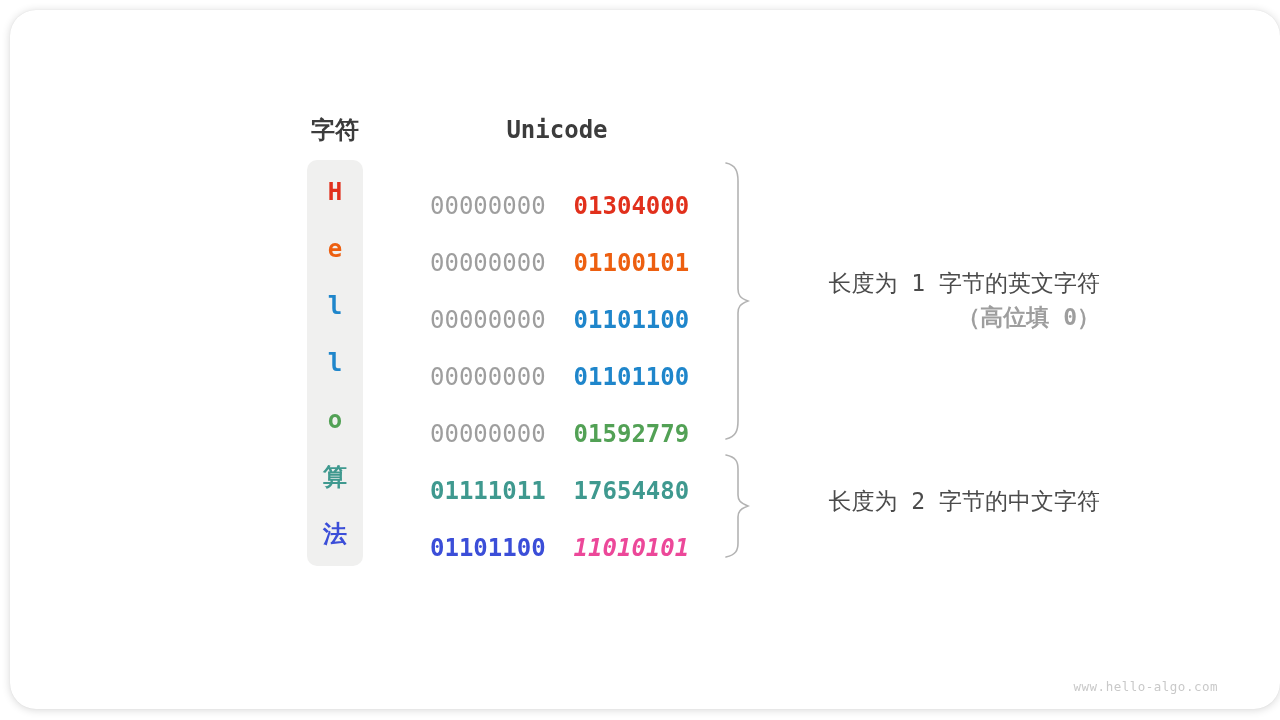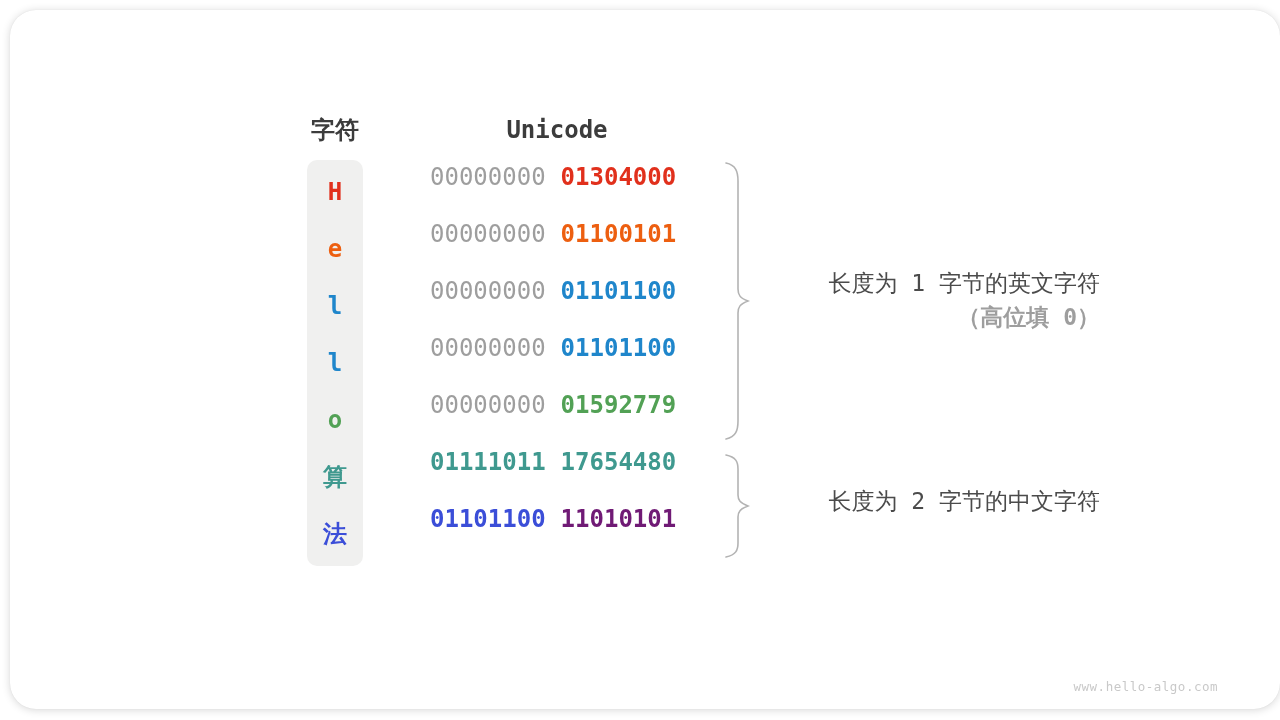--- a/index.html
+++ b/index.html
@@ -67,22 +67,22 @@
     justify-content: center;
     font-family: "DejaVu Sans Mono", sans-serif;
     font-weight: bold;
     font-size: 24px;
   }
   .binary-row {
     position: absolute;
     left: 430px;
     height: 57px;
     display: flex;
-    align-items: flex-start;
-    gap: 15px;
+    align-items: flex-end;
+    gap: 28px;
     font-family: "DejaVu Sans Mono", monospace;
     font-size: 24px;
     white-space: nowrap;
   }
   .byte {
     font-weight: bold;
   }
   .byte.muted {
     color: var(--muted_binary, #9e9e9e);
     font-weight: normal;
@@ -179,16 +179,16 @@
         <span class="byte" style="color: rgb(82, 161, 85);">01592779</span>
       </div>
       <div class="char-cell" style="top: 448px; color: rgb(63, 153, 143);">算</div>
       <div class="binary-row" style="top: 448px;">
         <span class="byte" style="color: rgb(63, 153, 143);">01111011</span>
         <span class="byte" style="color: rgb(63, 153, 143);">17654480</span>
       </div>
       <div class="char-cell" style="top: 505px; color: rgb(59, 78, 216);">法</div>
       <div class="binary-row" style="top: 505px;">
         <span class="byte" style="color: rgb(59, 78, 216);">01101100</span>
-        <span class="byte" style="color: #701a75;">11010101</span>
+        <span class="byte" style="color: #ec4899; font-style: italic;">11010101</span>
       </div>
     </div>
 </div>
 
 </body></html>

